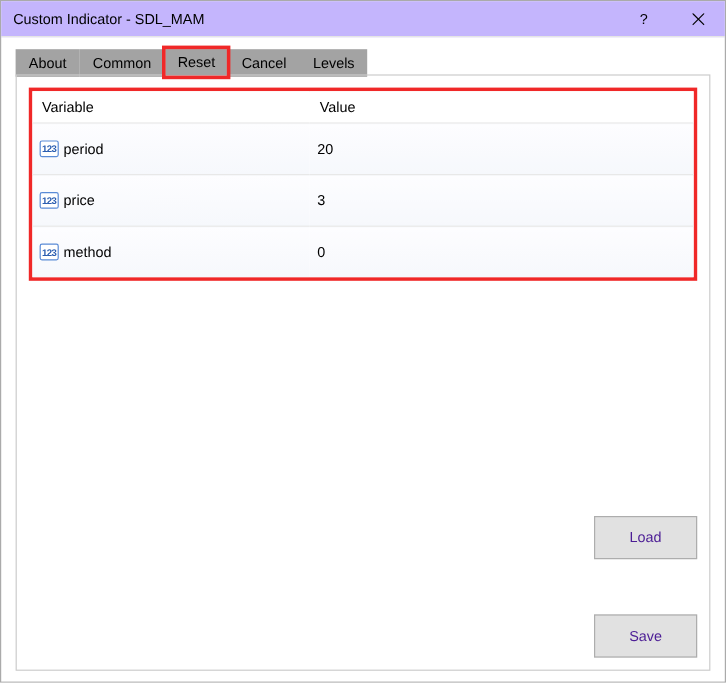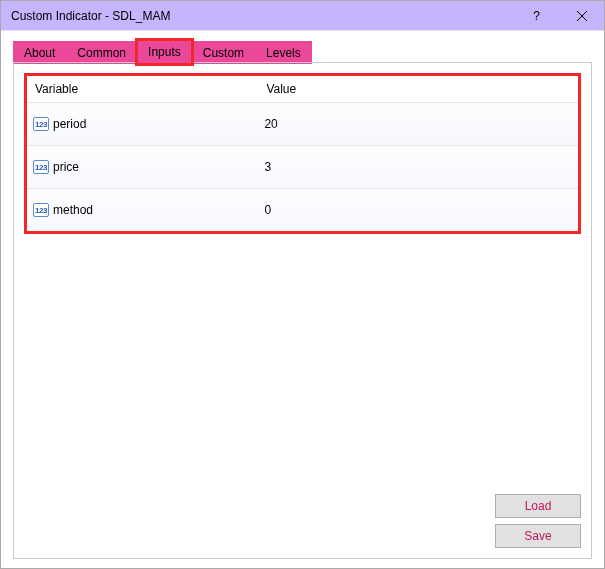--- a/index.html
+++ b/index.html
@@ -51,21 +51,21 @@
       gap: 0;
       position: relative;
     }
     .tab {
       padding: 4px 10px 4px 10px;
       border: 1px solid transparent;
       border-bottom: none;
       color: #000;
       position: relative;
       top: 1px;
-      background: #ec4899;
+      background: #a3a3a3;
     }
     .tab.active {
       border-color: #ccc;
       border-bottom: 1px solid #fff;
       z-index: 2;
     }
     .tab.highlighted {
       outline: 3px solid #f02828;
       outline-offset: -1px;
     }
@@ -127,28 +127,29 @@
     .side-buttons {
       position: absolute;
       right: 10px;
       bottom: 10px;
       display: flex;
       flex-direction: column;
       gap: 6px;
     }
     .btn {
       width: 86px;
-      height: 24px;
+      height: 36px;
       background: #e1e1e1;
       border: 1px solid #adadad;
-      color: #be185d;
+      color: #4c1d95;
       display: flex;
       align-items: center;
       justify-content: center;
       cursor: default;
+      margin-top: 40px;
     }
     .bottom-row {
       display: flex;
       justify-content: flex-end;
       gap: 6px;
       padding: 0 12px 12px 12px;
     }
     .btn.ok-hl {
       outline: 3px solid #f02828;
       outline-offset: -1px;
@@ -170,22 +171,22 @@
       <svg width="10" height="10">
         <line x1="0" y1="0" x2="10" y2="10"></line>
         <line x1="10" y1="0" x2="0" y2="10"></line>
       </svg>
     </div>
   </div>
 
   <div class="tabs-row">
     <div class="tab">About</div>
     <div class="tab">Common</div>
-    <div class="tab active highlighted">Inputs</div>
-    <div class="tab">Custom</div>
+    <div class="tab active highlighted">Reset</div>
+    <div class="tab">Cancel</div>
     <div class="tab">Levels</div>
   </div>
 
   <div class="tab-panel">
     <div class="param-box">
       <table class="param-table">
         <colgroup>
             <col class="col-var">
             <col class="col-val">
           </colgroup>

